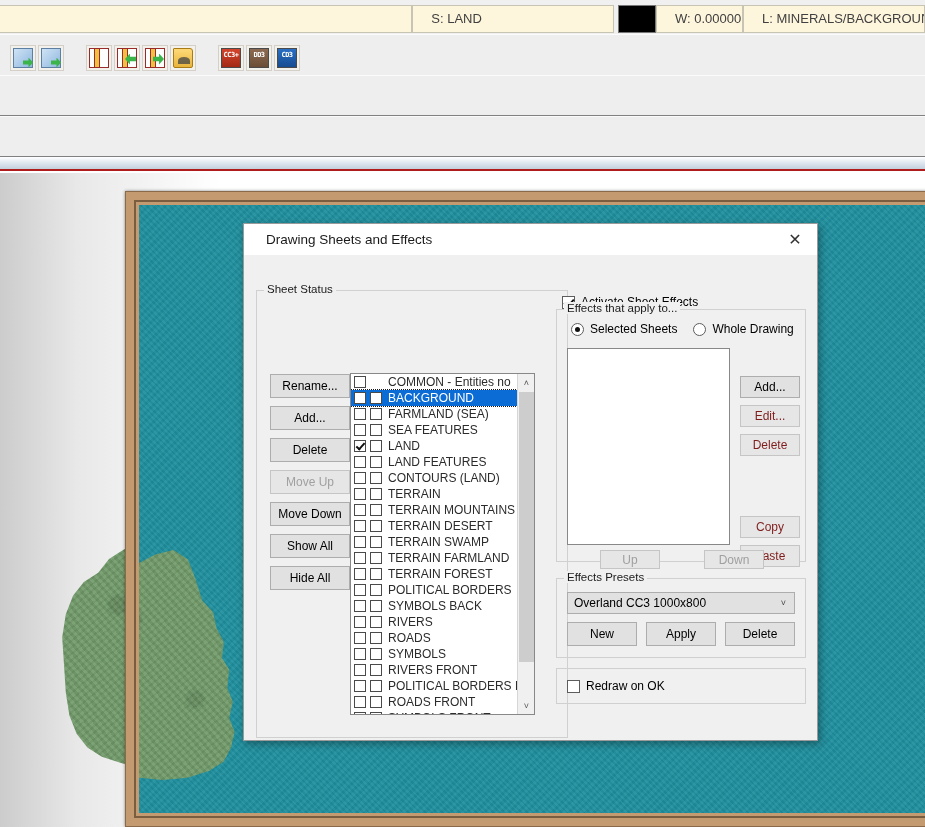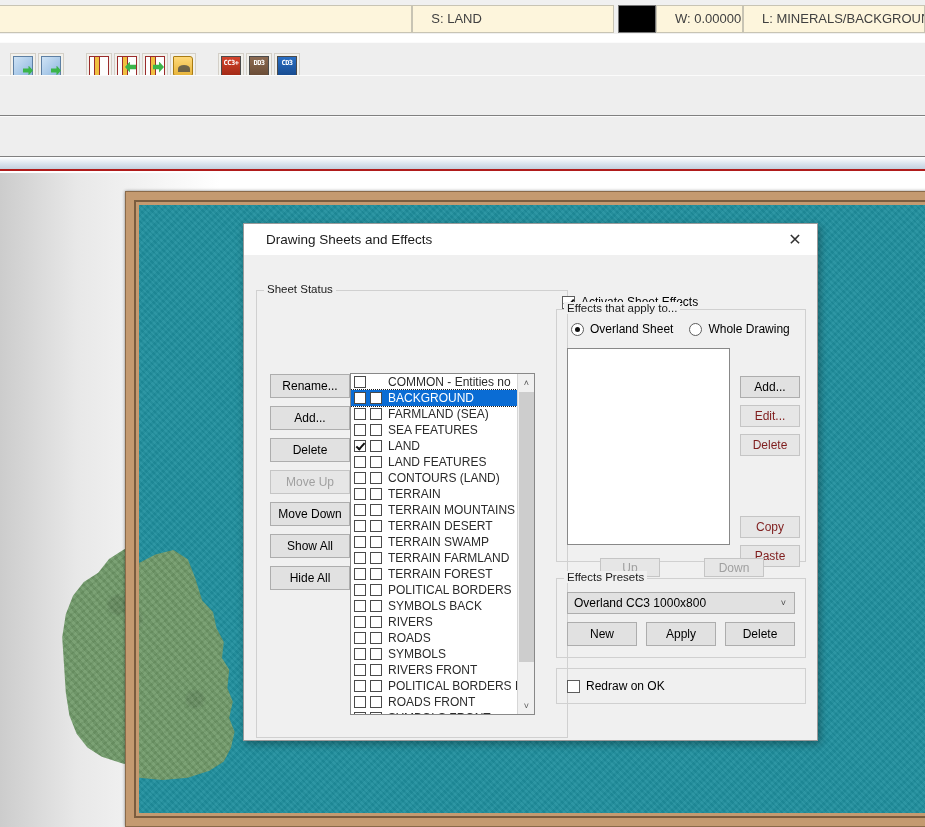--- a/index.html
+++ b/index.html
@@ -35,21 +35,21 @@
   .sf-w { width: 88px; }
   .sf-l { width: 185px; }
 
   
   .toolbar {
     position: absolute; left: 0; width: 925px;
     background: #eeeeee;
     border-top: 1px solid #fbfbfb;
     border-bottom: 1px solid #808080;
   }
-  #toolbar1 { top: 42px; height: 47px; }
+  #toolbar1 { top: 34px; height: 47px; }
   #toolbar2 { top: 75px; height: 41px; }
   #toolbar3 { top: 116px; height: 41px; }
   .tb-inner { position: relative; height: 100%; display: flex; align-items: center; }
   .tbtn {
     width: 26px; height: 26px; margin: 0 1px;
     border: 1px solid #d4d0c8;
     background: #f2f1ec;
     position: relative;
     display: inline-block;
   }
@@ -272,21 +272,21 @@
     position: absolute; left: 10px; top: 38px; width: 163px; height: 197px;
     background: #fff; border: 1px solid #888;
   }
   .sidebtns { position: absolute; left: 183px; top: 66px; width: 60px; }
   .sbtn {
     width: 60px; height: 22px; margin-bottom: 7px;
     background: #e1e1e1; border: 1px solid #adadad; font-size: 12px;
     display: flex; align-items: center; justify-content: center; cursor: pointer;
   }
   .sbtn.disabled { color: #7f1d1d; border-color: #c5c5c5; background:#e6e6e6; }
-  .updownrow { position: absolute; left: 10px; top: 248px; width: 230px; display: flex; gap: 44px; justify-content: center; }
+  .updownrow { position: absolute; left: 10px; top: 240px; width: 230px; display: flex; gap: 44px; justify-content: center; }
   .udbtn {
     width: 60px; height: 19px; background: #e6e6e6; border: 1px solid #c5c5c5;
     color: #a0a0a0; font-size: 12px;
     display: flex; align-items: center; justify-content: center; cursor: pointer;
   }
 
   #gPresets { left: 312px; top: 323px; width: 250px; height: 80px; }
   .combo {
     position: absolute; left: 10px; top: 13px; width: 228px; height: 22px;
     background: #e1e1e1; border: 1px solid #adadad;
@@ -523,21 +523,21 @@
       <div class="cbrow" id="activateRow">
         <span class="cbox checked"></span>
         <span class="lbl">Activate Sheet Effects</span>
       </div>
 
       <div class="group" id="gApplyTo">
         <span class="group-lbl">Effects that apply to...</span>
 
         <div class="radiorow">
           <span class="radio sel"></span>
-          <span class="radio-lbl">Overland Sheet</span>
+          <span class="radio-lbl">Selected Sheets</span>
           <span class="radio"></span>
           <span class="radio-lbl">Whole Drawing</span>
         </div>
 
         <div class="effectsbox"></div>
 
         <div class="sidebtns" id="effectSideBtns">
             <div class="sbtn">Add...</div>
             <div class="sbtn disabled">Edit...</div>
             <div class="sbtn disabled">Delete</div>

